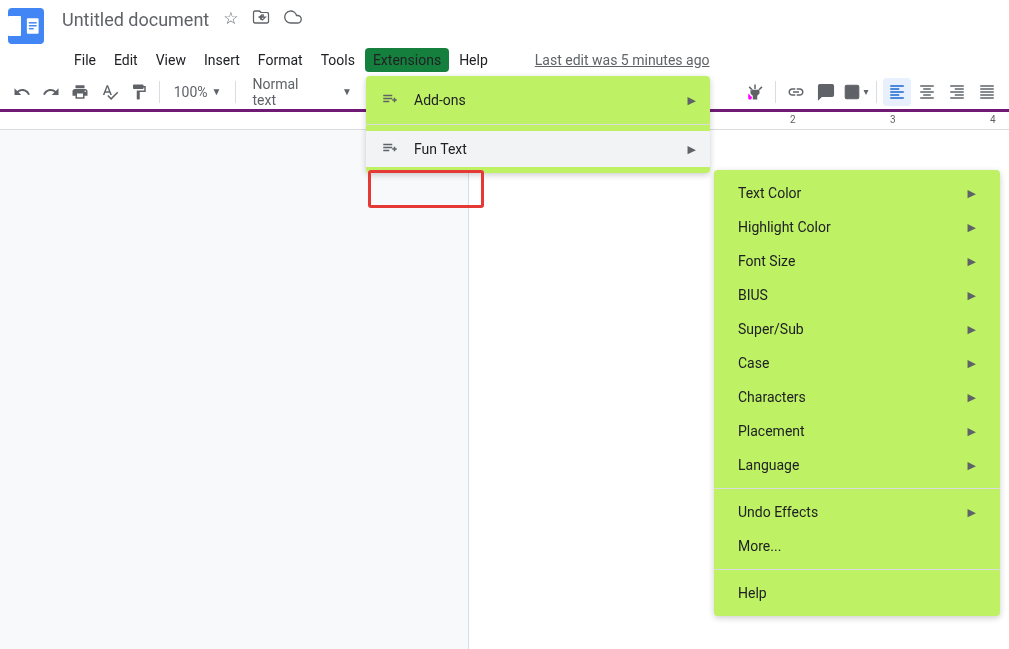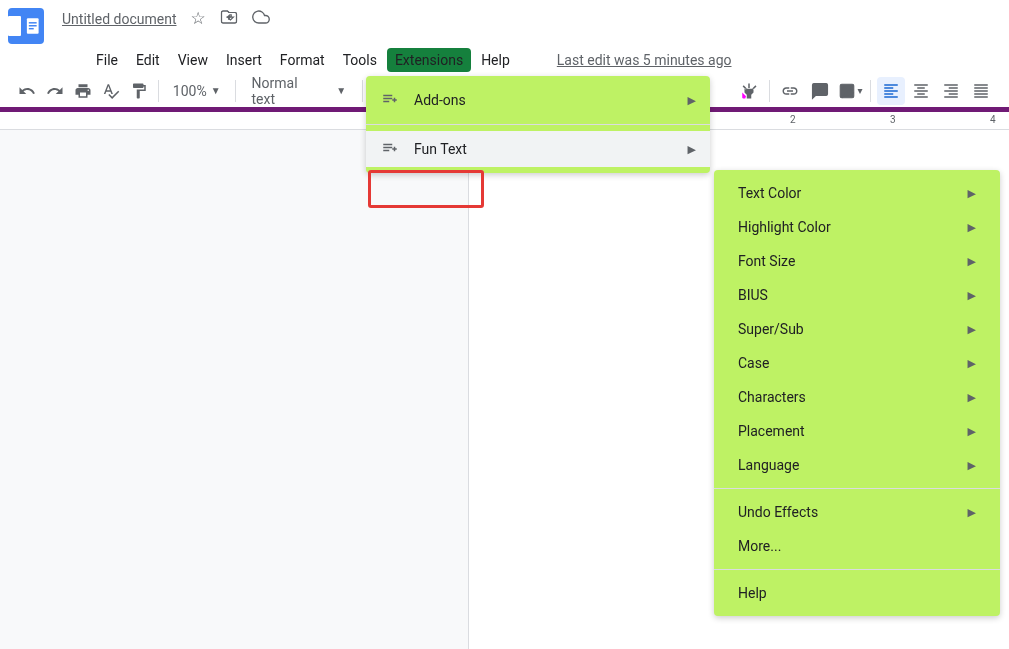--- a/index.html
+++ b/index.html
@@ -4,32 +4,32 @@
   <style>
     * { box-sizing: border-box; margin: 0; padding: 0; }
     body { font-family: 'Google Sans', Roboto, Arial, sans-serif; font-size: 14px; color: #202124; background: #fff; width: 1009px; height: 649px; overflow: hidden; position: relative; }
 
     
     .header { display: flex; align-items: flex-start; padding: 8px 0 0 8px; height: 44px; }
     .doc-logo { width: 36px; height: 36px; background: #4285f4; border-radius: 4px; display: flex; align-items: center; justify-content: center; margin-right: 18px; }
     .doc-logo::before { content: ''; width: 16px; height: 20px; background: #fff; border-radius: 1px; position: relative; }
     .title-area { display: flex; flex-direction: column; }
     .title-row { display: flex; align-items: center; gap: 14px; }
-    .title { font-size: 14px; color: #5f6368; text-decoration: underline; }
+    .title { font-size: 18px; color: #5f6368; }
     .title-icons { display: flex; gap: 14px; color: #5f6368; }
     .icon { font-size: 17px; color: #5f6368; cursor: pointer; }
 
     
-    .menu-bar { display: flex; gap: 2px; padding: 2px 0 0 88px; height: 30px; align-items: center; }
+    .menu-bar { display: flex; gap: 2px; padding: 2px 0 0 66px; height: 30px; align-items: center; }
     .menu-item { padding: 4px 8px; font-size: 14px; color: #202124; cursor: pointer; border-radius: 4px; }
     .menu-item.active { background: #15803d; }
     .last-edit { margin-left: 37px; font-size: 14px; color: #5f6368; text-decoration: underline; cursor: pointer; }
 
     
-    .toolbar { display: flex; align-items: center; padding: 4px 14px; border-bottom: 5px solid #701a75; height: 38px; gap: 2px; }
+    .toolbar { display: flex; align-items: center; padding: 4px 8px; border-bottom: 3px solid #701a75; height: 38px; gap: 2px; }
     .tb-btn { display: flex; align-items: center; justify-content: center; width: 28px; height: 28px; color: #5f6368; cursor: pointer; border-radius: 4px; font-size: 17px; }
     .tb-btn svg { width: 18px; height: 18px; fill: #5f6368; }
     .tb-btn.active { background: #e8f0fe; }
     .tb-btn.active svg { fill: #1967d2; }
     .tb-sep { width: 1px; height: 22px; background: #dadce0; margin: 0 4px; }
     .zoom { display: flex; align-items: center; gap: 4px; padding: 0 8px; font-size: 14px; color: #5f6368; cursor: pointer; }
     .style-select { display: flex; align-items: center; gap: 19px; padding: 0 10px; font-size: 14px; color: #5f6368; cursor: pointer; }
     .caret { font-size: 10px; color: #5f6368; }
 
     .toolbar-right { display: flex; align-items: center; margin-left: 366px; gap: 2px; }

